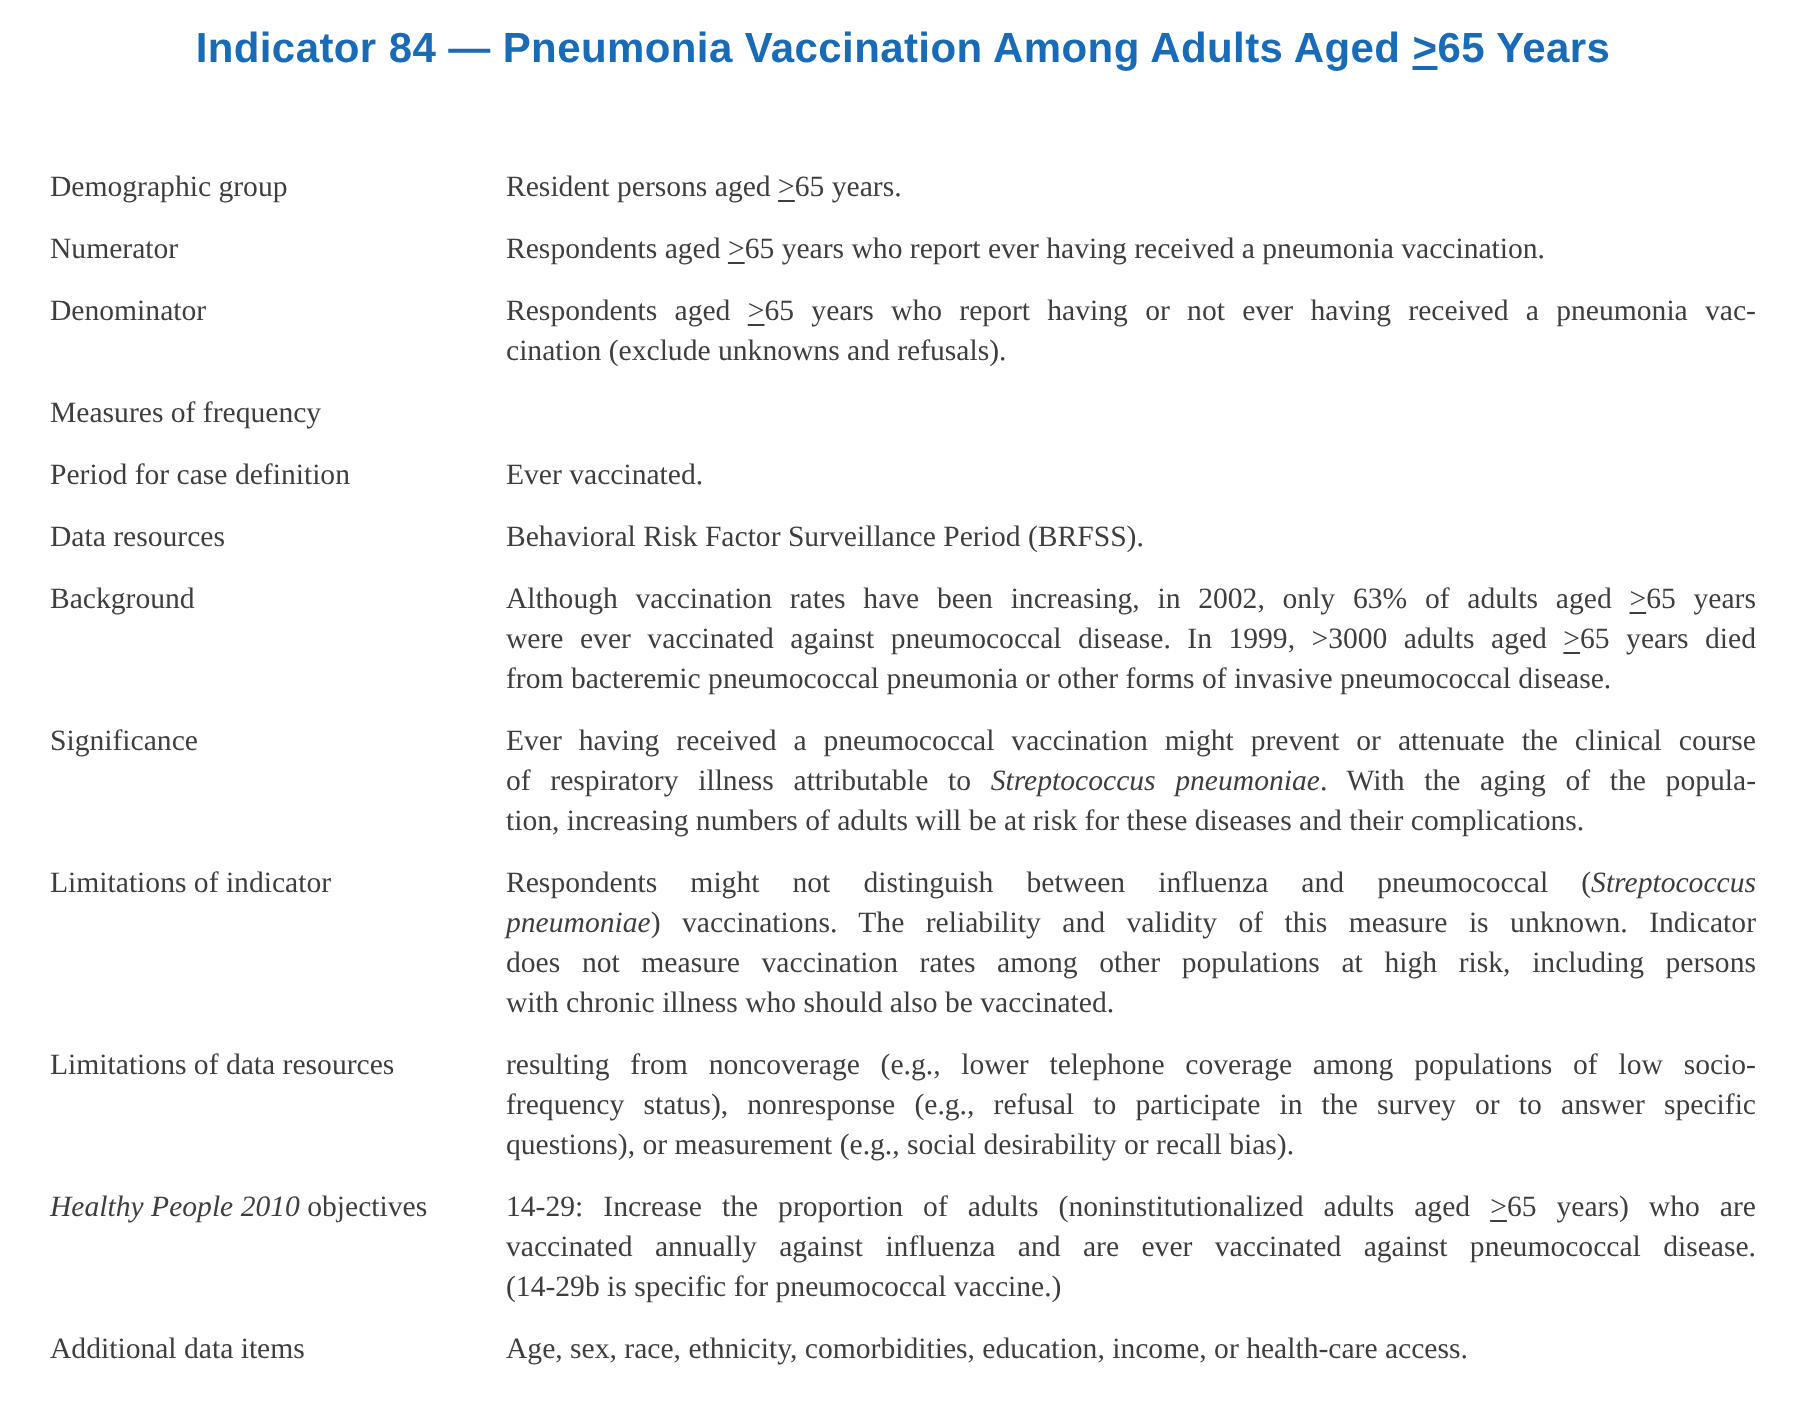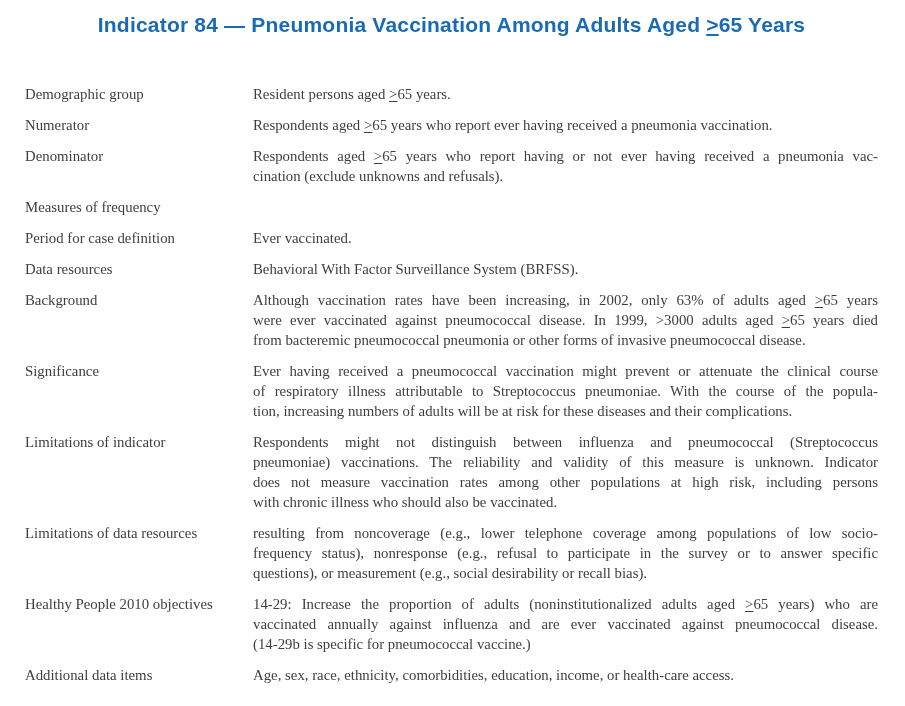--- a/index.html
+++ b/index.html
@@ -53,20 +53,21 @@
   }
   .line {
     display: block;
   }
   .line.just {
     text-align: justify;
     text-align-last: justify;
     text-justify: inter-word;
   }
   .it {
+    font-style: italic;
   }
   .geq {
     text-decoration: underline;
     text-underline-offset: 2px;
   }
   .title .geq {
     text-decoration-thickness: 2px;
   }
 </style>
 </head>
@@ -99,36 +100,36 @@
       </div>
       <div class="row">
         <div class="label"><span>Period for case definition</span></div>
         <div class="value">
           <div class="line"><span>Ever vaccinated.</span></div>
         </div>
       </div>
       <div class="row">
         <div class="label"><span>Data resources</span></div>
         <div class="value">
-          <div class="line"><span>Behavioral With Factor Surveillance System (BRFSS).</span></div>
+          <div class="line"><span>Behavioral Risk Factor Surveillance Period (BRFSS).</span></div>
         </div>
       </div>
       <div class="row">
         <div class="label"><span>Background</span></div>
         <div class="value">
           <div class="line just"><span>Although vaccination rates have been increasing, in 2002, only 63% of adults aged </span><span class="geq">&gt;</span><span>65 years</span></div>
           <div class="line just"><span>were ever vaccinated against pneumococcal disease. In 1999, &gt;3000 adults aged </span><span class="geq">&gt;</span><span>65 years died</span></div>
           <div class="line"><span>from bacteremic pneumococcal pneumonia or other forms of invasive pneumococcal disease.</span></div>
         </div>
       </div>
       <div class="row">
         <div class="label"><span>Significance</span></div>
         <div class="value">
           <div class="line just"><span>Ever having received a pneumococcal vaccination might prevent or attenuate the clinical course</span></div>
-          <div class="line just"><span>of respiratory illness attributable to </span><span class="it">Streptococcus pneumoniae</span><span>. With the course of the popula-</span></div>
+          <div class="line just"><span>of respiratory illness attributable to </span><span class="it">Streptococcus pneumoniae</span><span>. With the aging of the popula-</span></div>
           <div class="line"><span>tion, increasing numbers of adults will be at risk for these diseases and their complications.</span></div>
         </div>
       </div>
       <div class="row">
         <div class="label"><span>Limitations of indicator</span></div>
         <div class="value">
           <div class="line just"><span>Respondents might not distinguish between influenza and pneumococcal (</span><span class="it">Streptococcus</span></div>
           <div class="line just"><span class="it">pneumoniae</span><span>) vaccinations. The reliability and validity of this measure is unknown. Indicator</span></div>
           <div class="line just"><span>does not measure vaccination rates among other populations at high risk, including persons</span></div>
           <div class="line"><span>with chronic illness who should also be vaccinated.</span></div>

